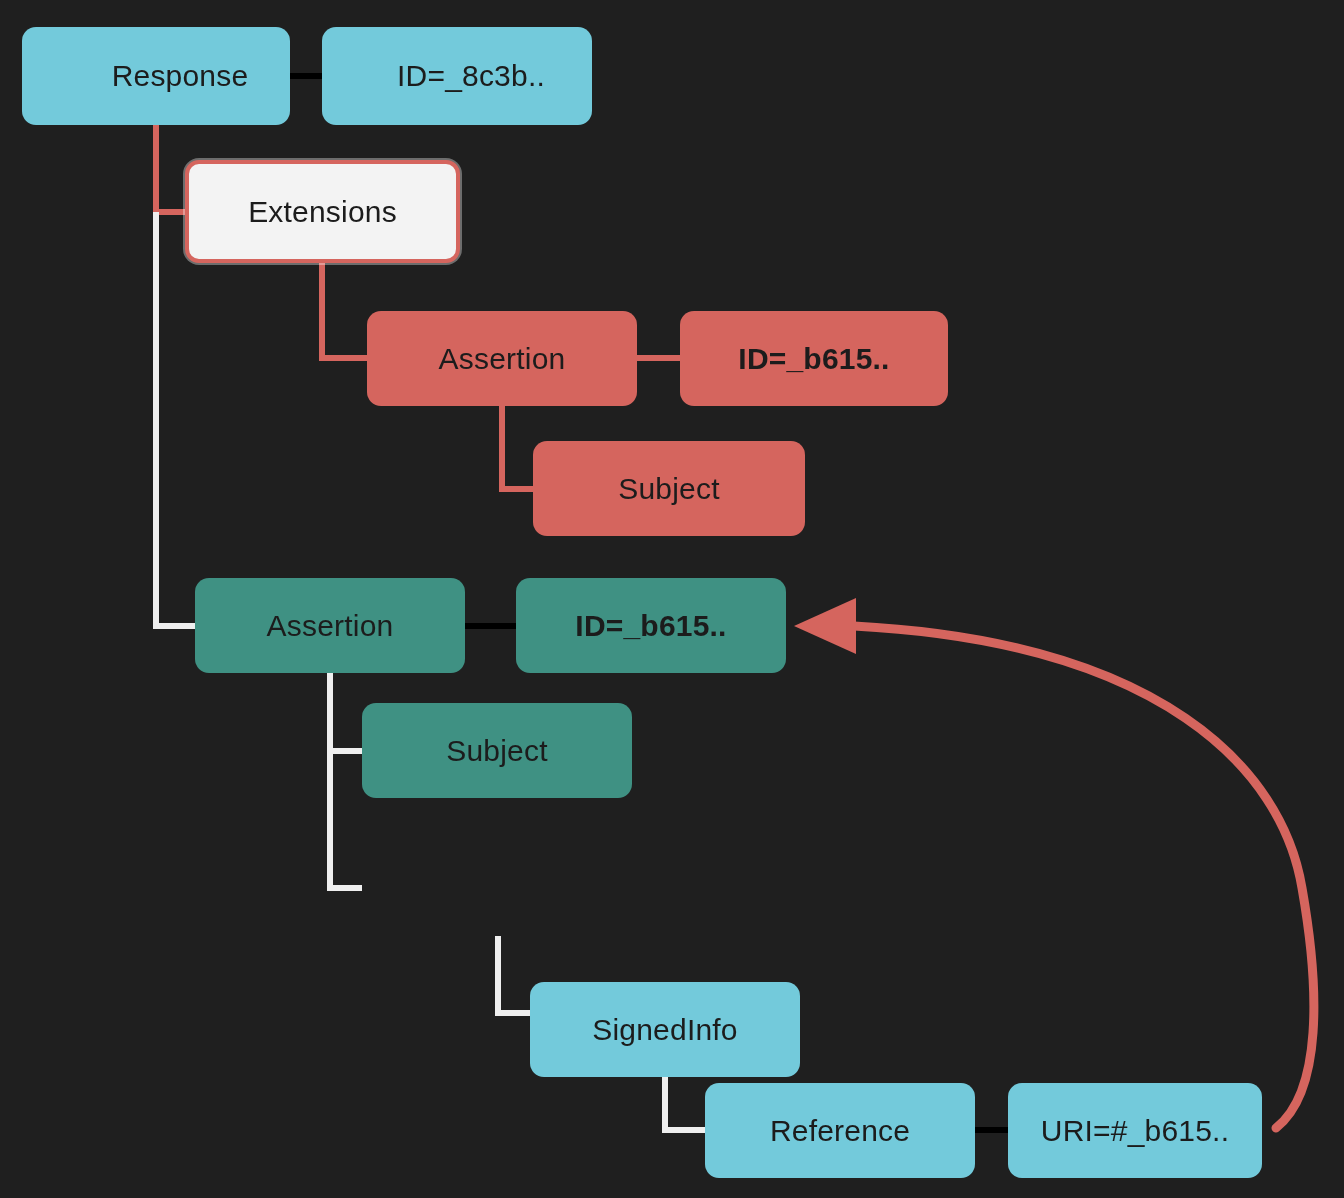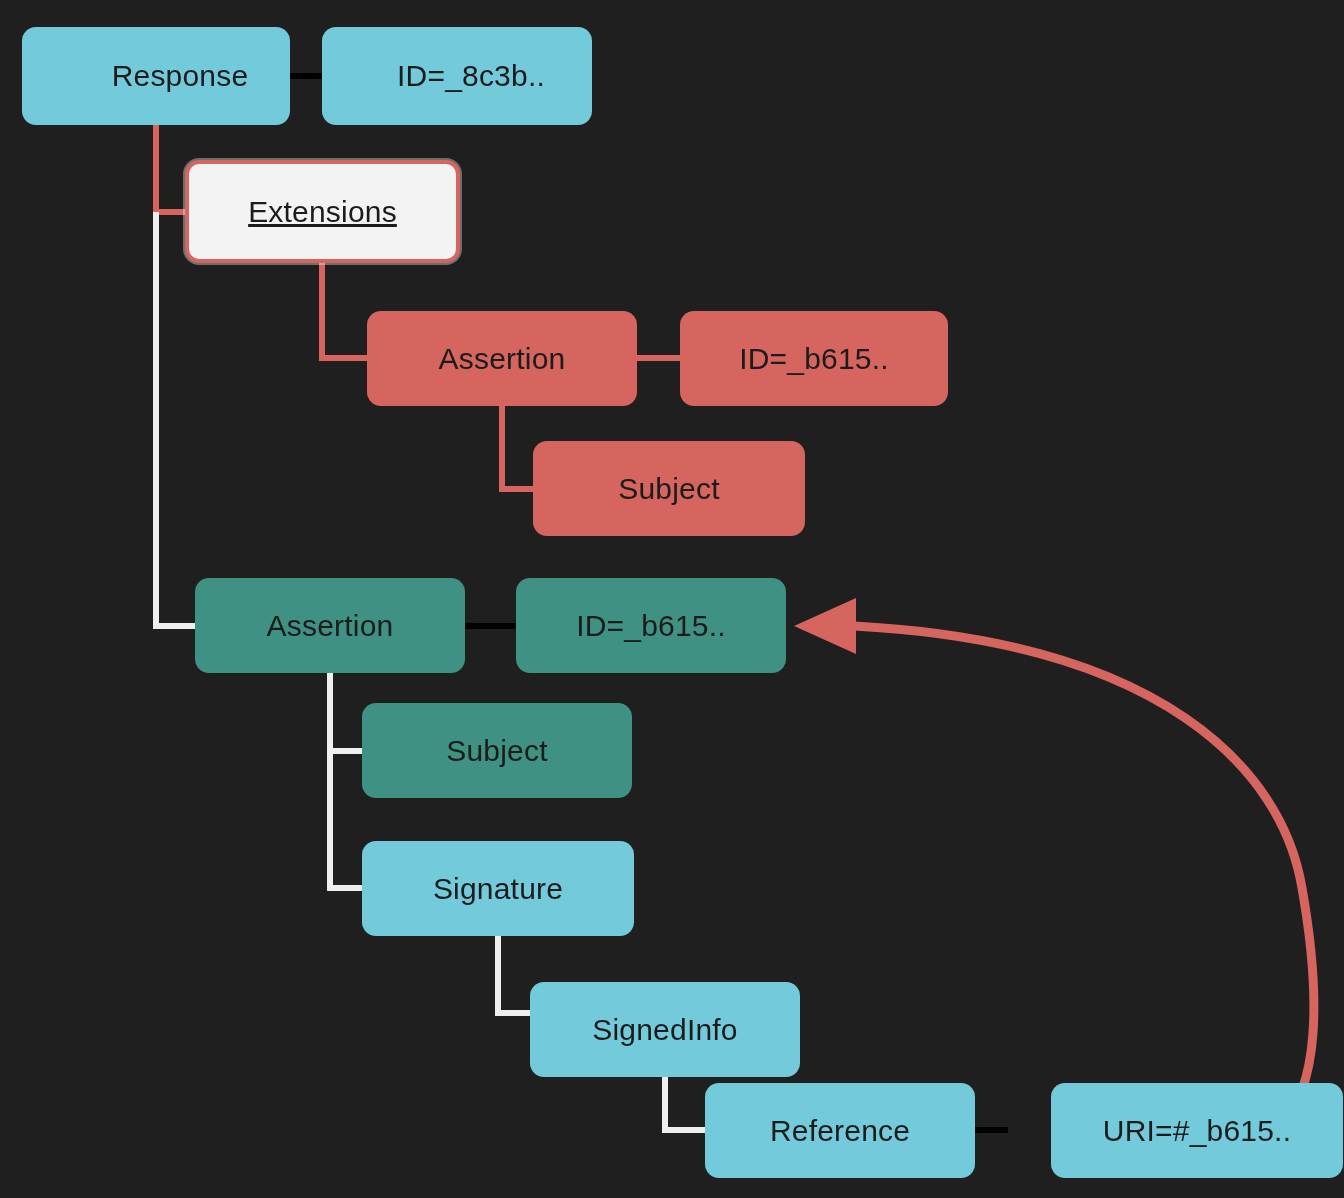--- a/index.html
+++ b/index.html
@@ -38,23 +38,22 @@
     color: var(--text, #1c1c1c);
     letter-spacing: 0.2px;
   }
   .node.cyan  { background: var(--cyan, #73cadb); }
   .node.red   { background: var(--red, #d5655e); }
   .node.teal  { background: var(--teal, #3f9183); }
   .node.white {
     background: var(--white-node, #f3f3f3);
     border: 4px solid var(--red, #d5655e);
     box-shadow: 0 0 0 2px rgba(255,255,255,0.35);
-    text-decoration: underline;
   }
-  .node.bold { font-weight: 400; text-align: right; }
+  .node.bold { font-weight: 700; text-align: right; }
 </style>
 </head>
 <body>
 
 <div id="stage">
 
   <svg id="edges" viewBox="0 0 1344 1198" xmlns="http://www.w3.org/2000/svg">
 
     <path class="edge-dark" d="M 290 76 H 322"></path>
     <path class="edge-dark" d="M 465 626 H 516"></path>
@@ -86,21 +85,20 @@
   <div class="node red bold" style="left:680px; top:311px; width:268px; height:95px;">ID=_b615..</div>
 
   <div class="node red" style="left:533px; top:441px; width:272px; height:95px;">Subject</div>
 
   <div class="node teal" style="left:195px; top:578px; width:270px; height:95px;">Assertion</div>
 
   <div class="node teal bold" style="left:516px; top:578px; width:270px; height:95px;">ID=_b615..</div>
 
   <div class="node teal" style="left:362px; top:703px; width:270px; height:95px;">Subject</div>
 
-  <div class="node cyan" style="left:362px; top:841px; width:272px; height:95px;">Signature</div>
 
   <div class="node cyan" style="left:530px; top:966px; width:270px; height:95px;margin-top:16px;">SignedInfo</div>
 
   <div class="node cyan" style="left:705px; top:1083px; width:270px; height:95px;">Reference</div>
 
-  <div class="node cyan" style="left:1008px; top:1083px; width:292px; height:95px;margin-left:43px;">URI=#_b615..</div>
+  <div class="node cyan" style="left:1008px; top:1083px; width:254px; height:95px;">URI=#_b615..</div>
 
 </div>
 
 </body></html>

